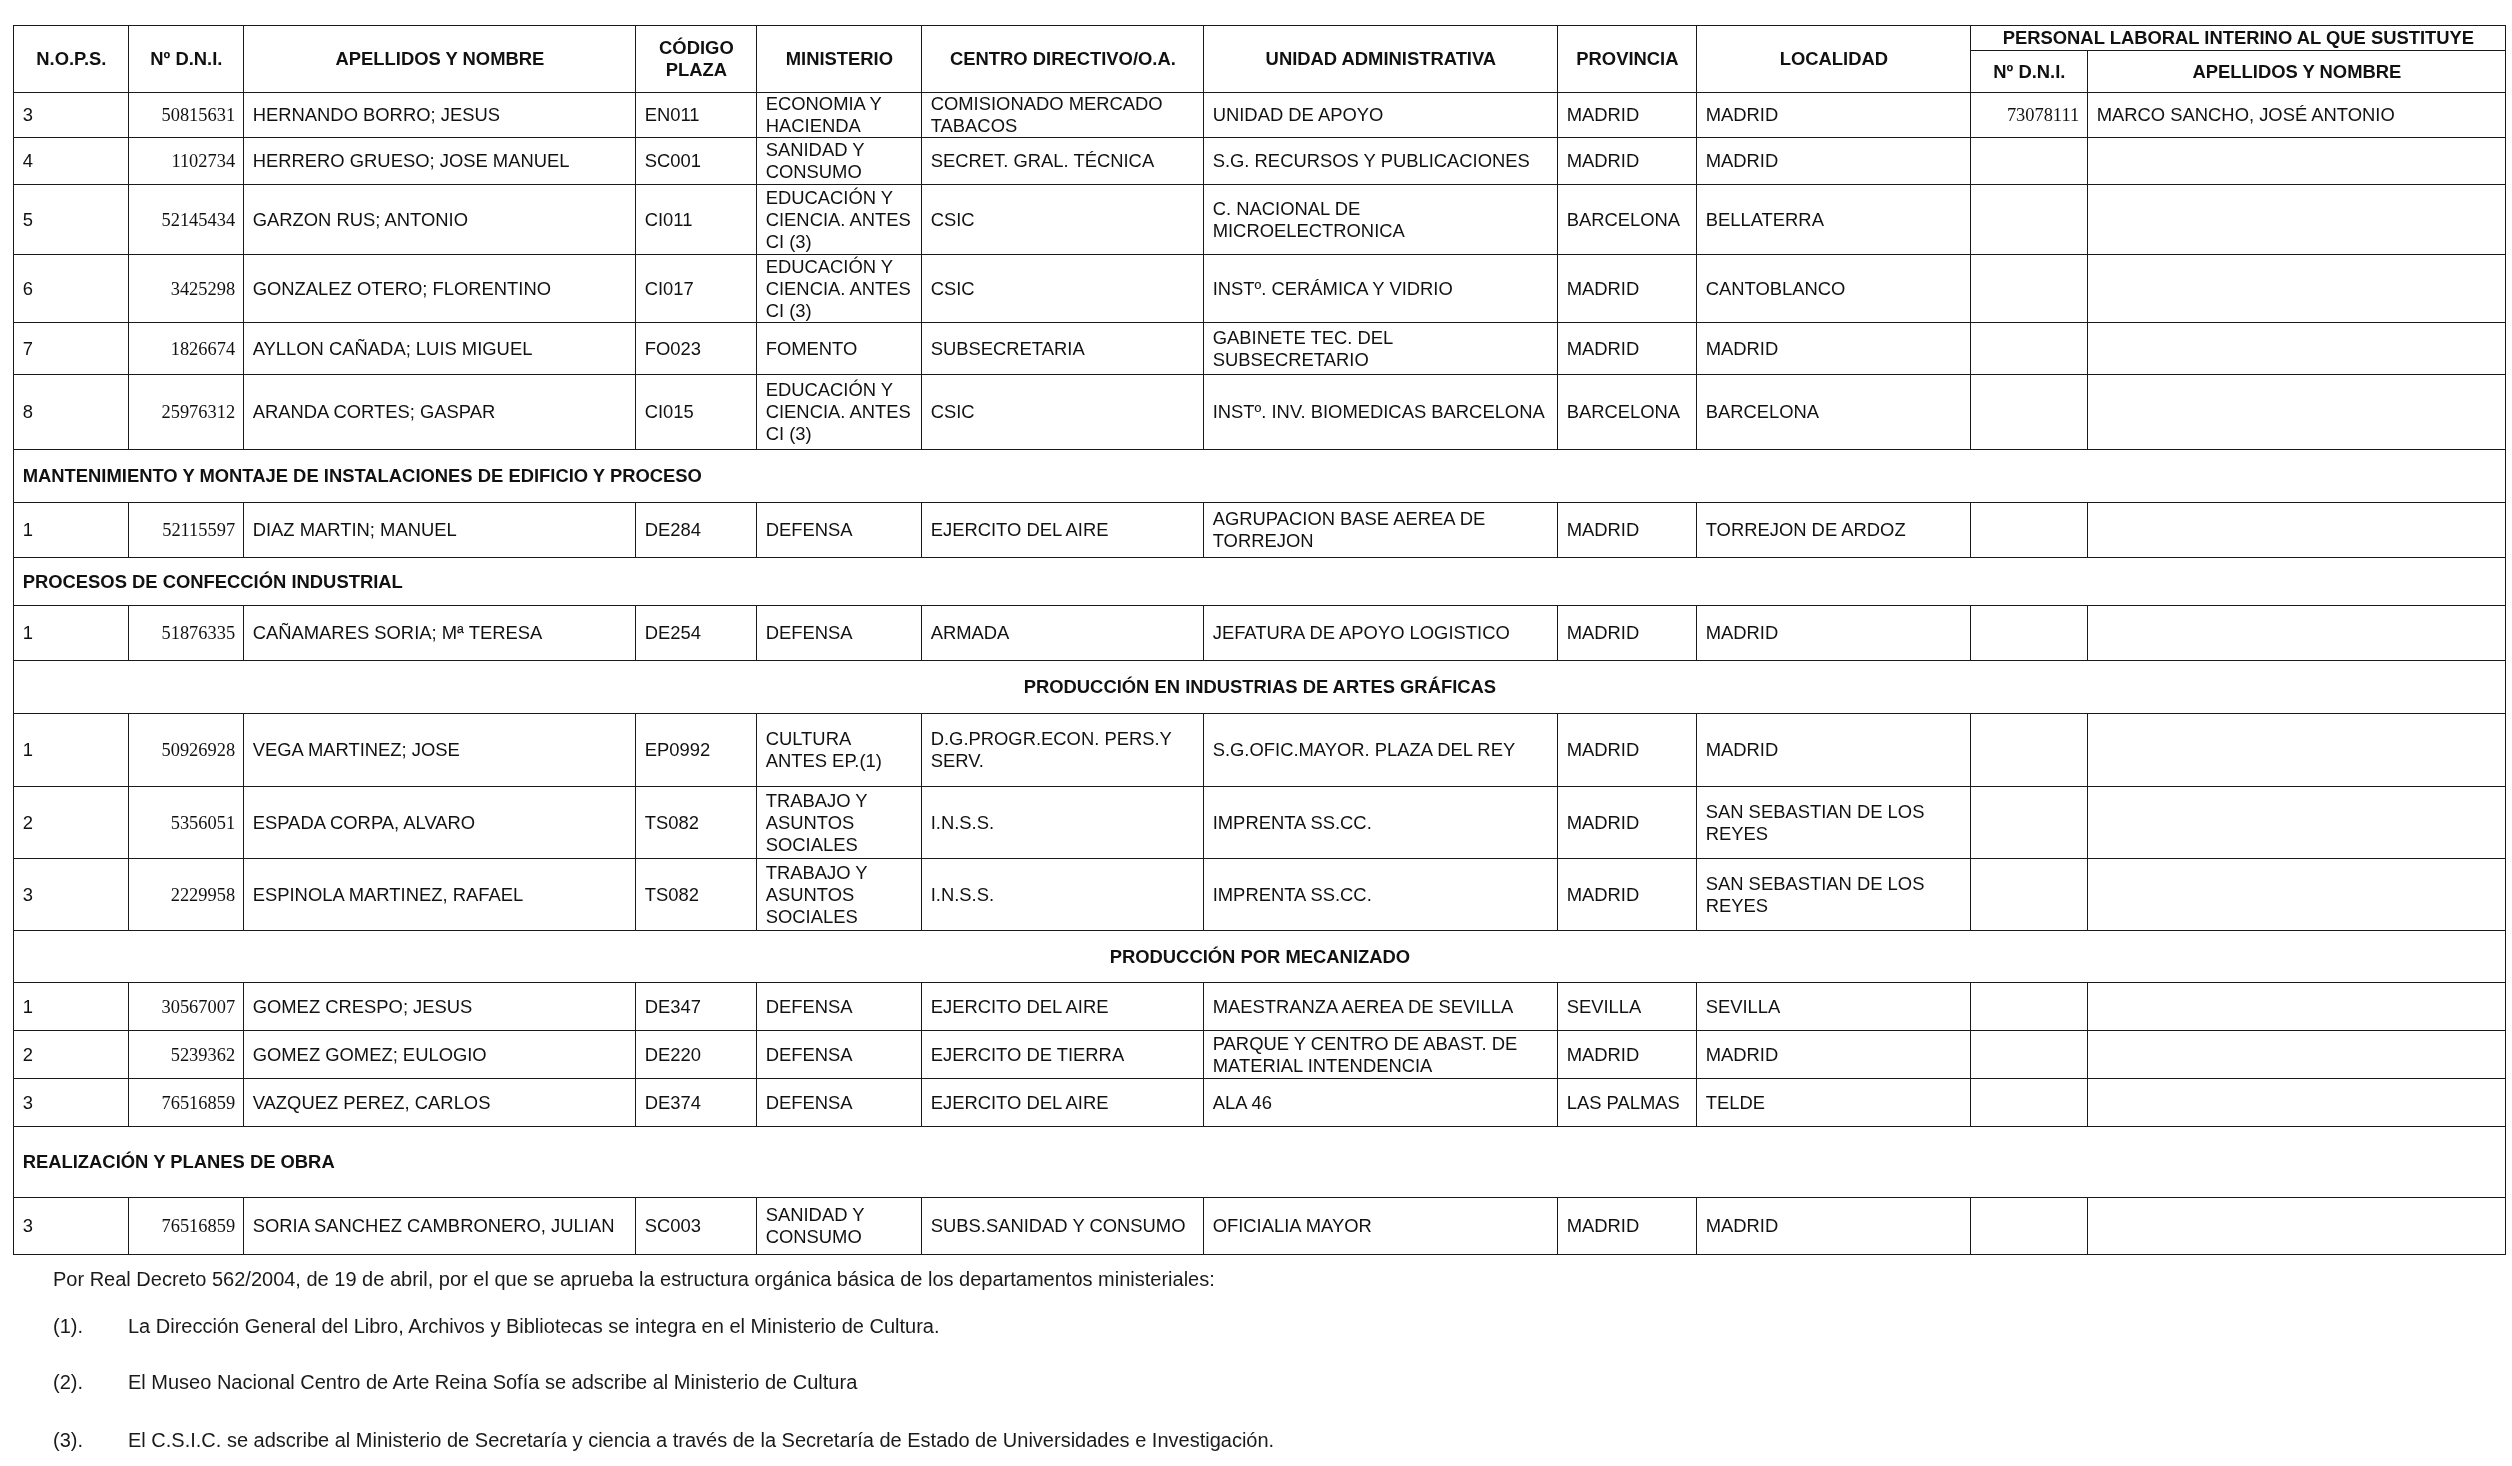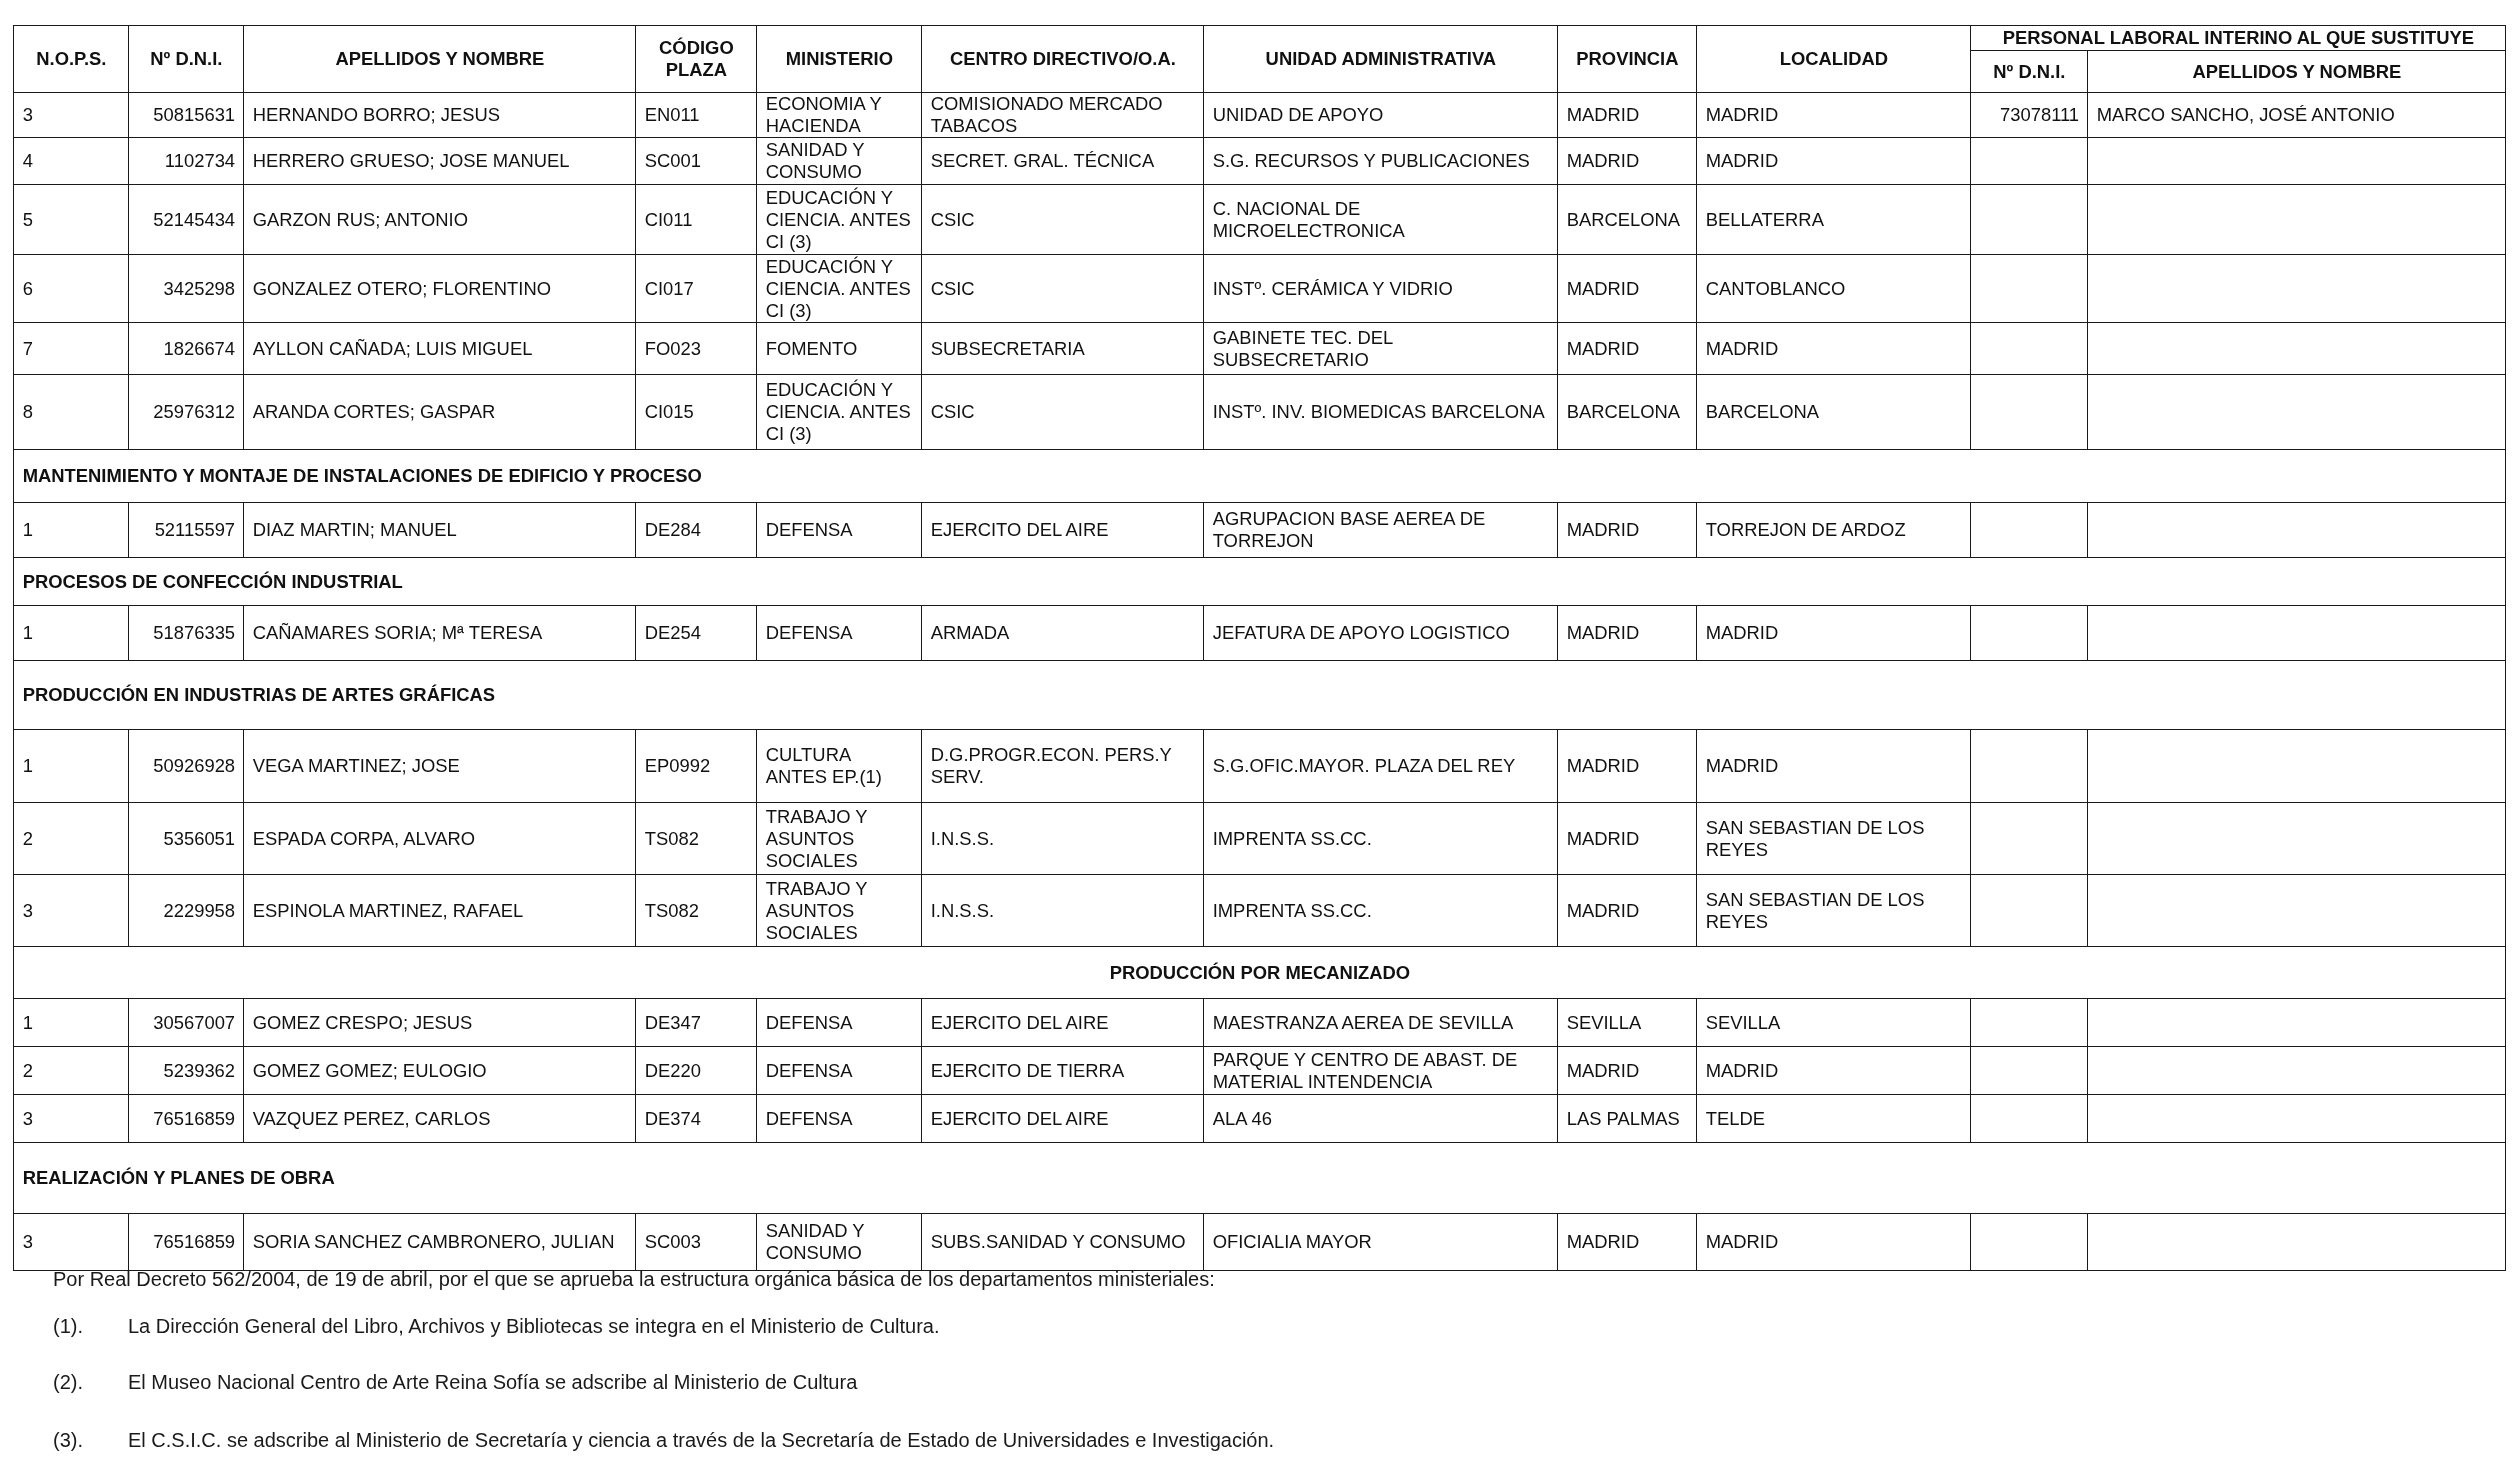--- a/index.html
+++ b/index.html
@@ -5,21 +5,21 @@
   html, body { margin:0; padding:0; background:#ffffff; }
   body { width:2512px; height:1466px; position:relative; overflow:hidden;
          font-family:"Liberation Sans", sans-serif; color:#111; }
   .page { position:absolute; left:0; top:0; width:2512px; height:1466px; }
   table.grid { position:absolute; left:13.4px; top:25px; border-collapse:collapse;
                table-layout:fixed; width:2493px; }
   table.grid td, table.grid th { border:1.7px solid #1a1a1a; padding:0 8.3px;
                font-size:18.4px; line-height:22px; vertical-align:middle;
                overflow:hidden; text-transform:uppercase; }
   table.grid th { font-weight:bold; font-size:18.4px; text-align:center; }
-  td.num { text-align:right; }
+  td.num { text-align:right;font-family:Liberation Serif, serif; }
   td.section { font-weight:bold; font-size:18.4px; padding-left:10px; border-left:1.7px solid #1a1a1a; border-right:1.7px solid #1a1a1a; }
   .small { font-size:17.5px; line-height:20px; }
   .footnotes { position:absolute; left:53px; top:1252px; font-size:20px; color:#1a1a1a; }
   .fn-intro { position:absolute; top:16px; left:0; white-space:nowrap; }
   .fn { position:absolute; left:0; white-space:nowrap; }
   .fn .mark { display:inline-block; width:75px; }
 </style>
 </head>
 <body>
 
@@ -160,21 +160,21 @@
           <td>CAÑAMARES SORIA; Mª TERESA</td>
           <td>DE254</td>
           <td class="small">DEFENSA</td>
           <td>ARMADA</td>
           <td>JEFATURA DE APOYO LOGISTICO</td>
           <td>MADRID</td>
           <td>MADRID</td>
           <td class="num"></td>
           <td></td>
         </tr>
-        <tr style="height: 69px;">
+        <tr style="height: 53px; text-align: center;">
           <td colspan="11" class="section">PRODUCCIÓN EN INDUSTRIAS DE ARTES GRÁFICAS</td>
         </tr>
         <tr style="height: 73px;">
           <td>1</td>
           <td class="num">50926928</td>
           <td>VEGA MARTINEZ; JOSE</td>
           <td>EP0992</td>
           <td class="small">CULTURA ANTES EP.(1)</td>
           <td>D.G.PROGR.ECON. PERS.Y SERV.</td>
           <td>S.G.OFIC.MAYOR. PLAZA DEL REY</td>

